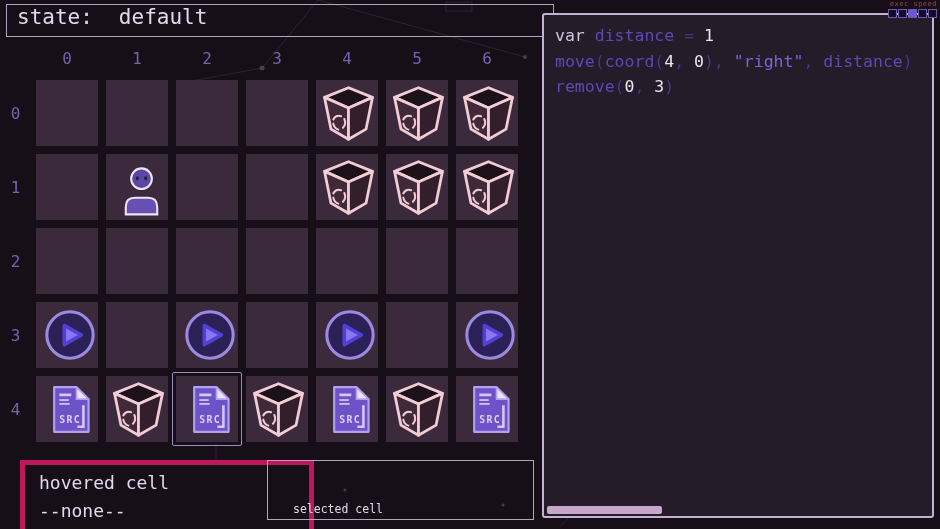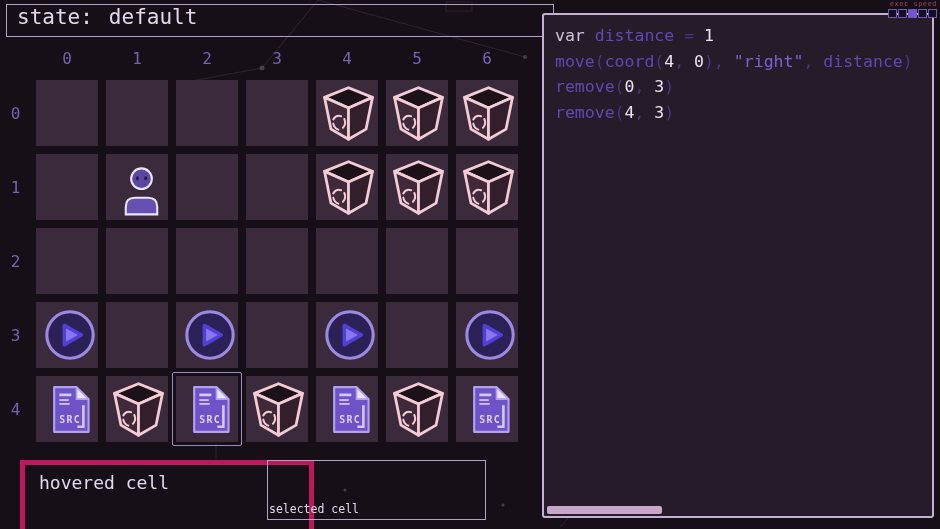--- a/index.html
+++ b/index.html
@@ -6,43 +6,43 @@
   body{
     width:940px;height:529px;position:relative;overflow:hidden;
     background:#160f18;color:#e4d8ee;
     font-family:"DejaVu Sans Mono","Liberation Mono",monospace;
   }
   .decor{position:absolute;inset:0;pointer-events:none}
 
   
   .state-box{position:absolute;left:6px;top:4px;width:526px;height:31px;
     border:1px solid #b5a2c6;display:flex;padding:0 10px;font-size:21px}
-  .state-box .val{margin-left:16px}
+  .state-box .val{margin-left:26px}
 
   
   .grid-board{position:absolute;left:3px;top:45px;display:grid;
     grid-template-columns:25px repeat(7,62px);grid-template-rows:27px repeat(5,66px);
     column-gap:8px;row-gap:8px}
   .corner{width:25px}
   .col-label,.row-label{display:flex;align-items:center;justify-content:center;
     color:#7464ae;font-size:16px}
   .cell{background:#3b2a3b;position:relative;display:flex;align-items:center;justify-content:flex-end}
   .cell.selected::after{content:"";position:absolute;inset:-4px;border:1px solid #9c8bc0;border-radius:2px}
   .icon{display:flex;width:56px;height:56px}
   .icon svg{width:100%;height:100%}
   .icon-trash{width:59px;height:59px}
   .icon-person{width:53px;height:53px;margin-top:4px}
   .icon-play{width:56px;height:56px}
   .icon-src{width:55px;height:55px}
 
   
   .hovered-panel{position:absolute;left:20px;top:460px;width:256px;height:60px;
     border:5px solid #be185d;padding:4px 14px;font-size:18px;line-height:28px;box-sizing:content-box}
-  .selected-panel{position:absolute;left:267px;top:460px;width:219px;height:60px;
-    border:1px solid #b5a2c6;padding:3px 1px;font-size:11.5px;line-height:18px;white-space:pre;box-sizing:border-box}
+  .selected-panel{position:absolute;left:267px;top:460px;width:267px;height:60px;
+    border:1px solid #b5a2c6;padding:3px 25px;font-size:11.5px;line-height:18px;white-space:pre;box-sizing:border-box}
 
   
   .code-panel{position:absolute;left:542px;top:13px;width:392px;height:505px;
     background:#261b29;border:2px solid #c3b1d4;border-radius:3px;box-sizing:border-box;
     padding:8px 5px 2px 5px}
   .code-line{white-space:pre;font-size:16.5px;line-height:23.5px;padding:0 5px;
     border:1px solid transparent;border-radius:2px}
   .code-line.hl{border-color:#9181b5}
   .tok-kw{color:#cfc5e0}
   .tok-id{color:#5e49b4}
@@ -351,34 +351,34 @@
 <path d="M19 25.5 H31" stroke="#d4c8f6" stroke-width="2"></path>
 <path d="M47 27 L47 52 L40 52" stroke="#d4c8f6" stroke-width="3" fill="none"></path>
 <text x="19" y="48" font-size="11.5" font-weight="bold" letter-spacing="1.5" fill="#ddd3f8" font-family="DejaVu Sans Mono, monospace">SRC</text>
         </svg>
       </span>
     </div>
   </div>
 
 <div class="hovered-panel">
   <div>hovered cell</div>
+  <div>--none--</div>
 </div>
 
 <div class="selected-panel">
   <div>selected cell</div>
   
   
 </div>
 
 <div class="code-panel">
   <div>
       <div class="code-line"><span class="tok-kw">var </span><span class="tok-id">distance</span><span class="tok-op"> = </span><span class="tok-num">1</span></div>
       <div class="code-line"><span class="tok-id">move</span><span class="tok-punct">(</span><span class="tok-id">coord</span><span class="tok-punct">(</span><span class="tok-num">4</span><span class="tok-punct">, </span><span class="tok-num">0</span><span class="tok-punct">)</span><span class="tok-punct">, </span><span class="tok-str">"right"</span><span class="tok-punct">, </span><span class="tok-id">distance</span><span class="tok-punct">)</span></div>
       <div class="code-line"><span class="tok-id">remove</span><span class="tok-punct">(</span><span class="tok-num">0</span><span class="tok-punct">, </span><span class="tok-num">3</span><span class="tok-punct">)</span></div>
-      <div class="code-line"><span class="tok-id">remove</span><span class="tok-punct">(</span><span class="tok-num">4</span><span class="tok-punct">, </span><span class="tok-num">3</span><span class="tok-punct">)</span></div>
     </div>
   <div class="code-scrollbar">
     <div class="code-scrollbar-thumb" style="width: 30%;"></div>
   </div>
 </div>
 
 <div class="exec-speed">
   <span class="exec-speed-label">exec speed</span>
   <span class="exec-speed-levels">
       <span class="speed-sq"></span>

